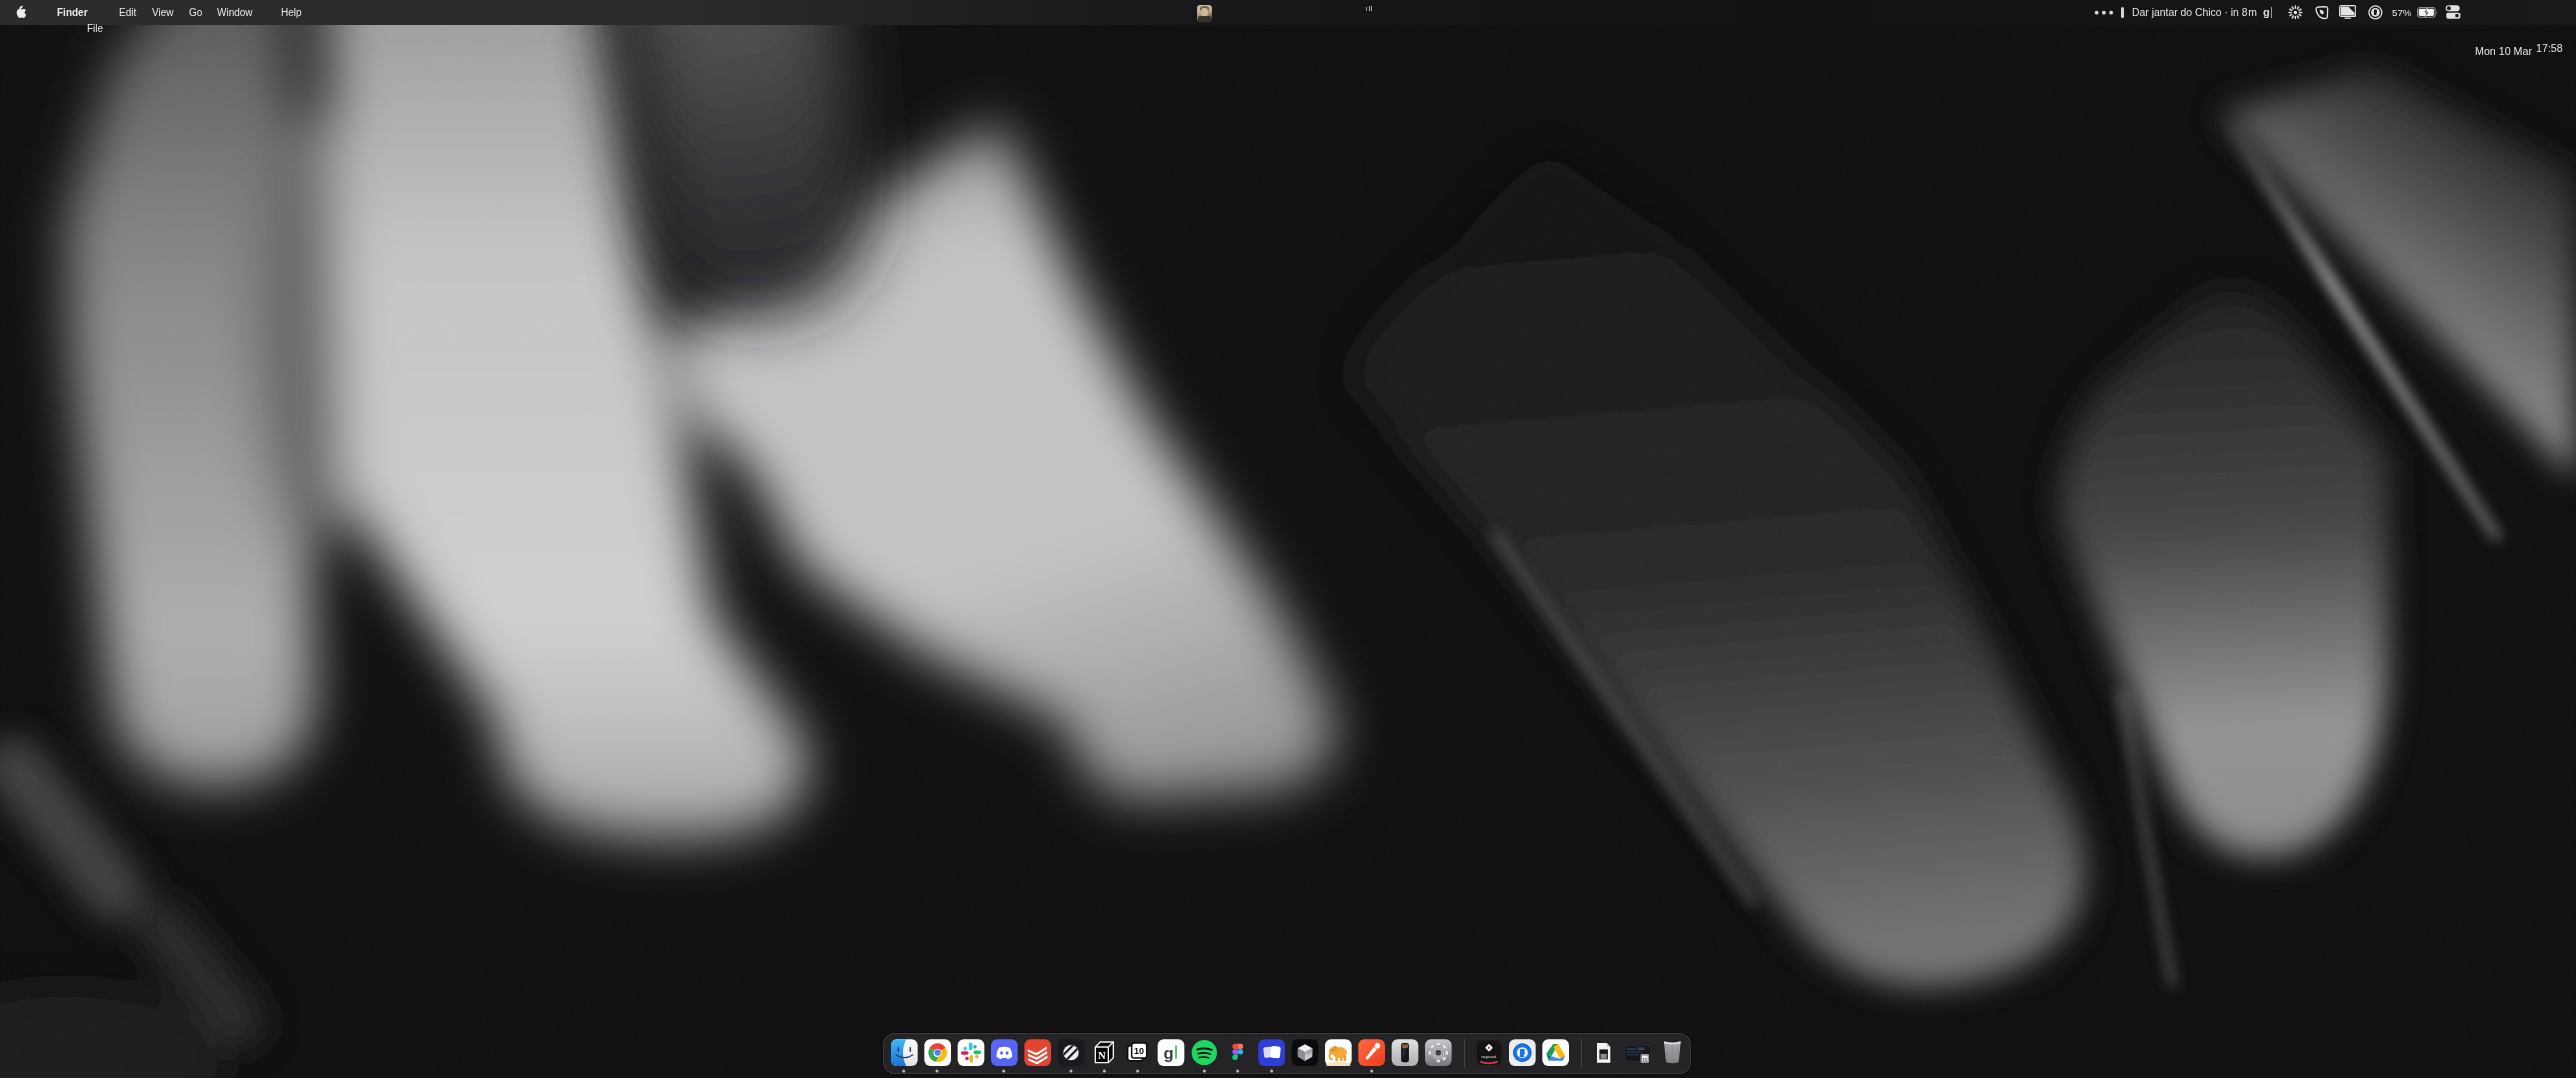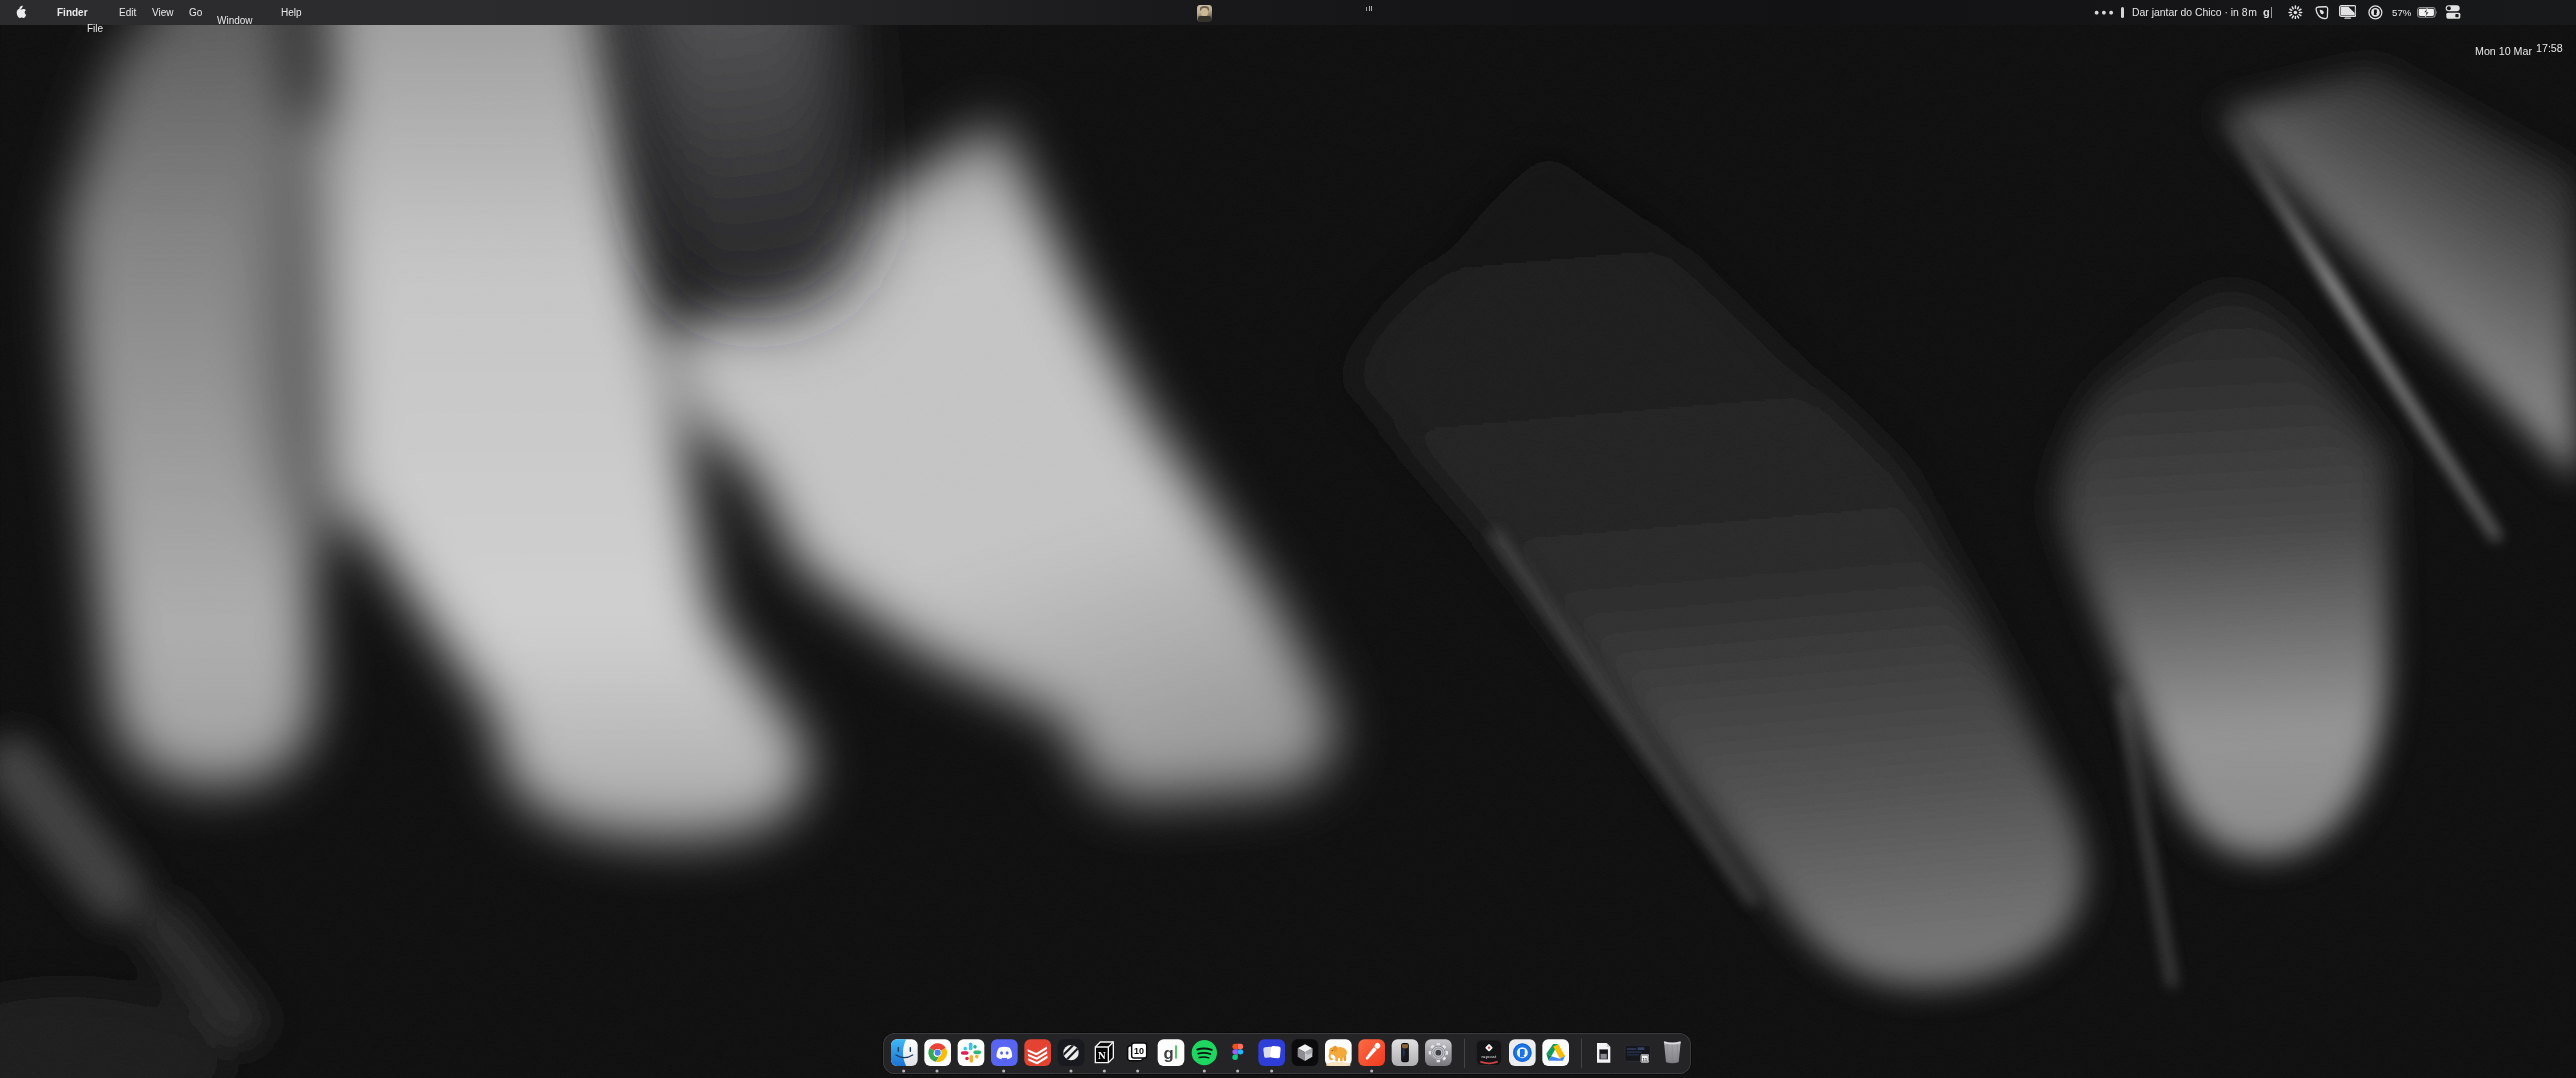--- a/index.html
+++ b/index.html
@@ -120,21 +120,21 @@
       <feColorMatrix type="matrix" values="0 0 0 0 0.5  0 0 0 0 0.5  0 0 0 0 0.5  0.6 0.6 0.6 0 0"></feColorMatrix>
     </filter>
   <rect width="3840" height="1607" filter="url(#nz)" opacity="0.06" style="mix-blend-mode:screen"></rect>
 </svg>
 <div id="menubar">
   <span class="mb" style="left:57px;font-weight:bold;">Finder</span>
   <span class="mb" style="left:87px;margin-top:16px;">File</span>
   <span class="mb" style="left:119px;">Edit</span>
   <span class="mb" style="left:152px;">View</span>
   <span class="mb" style="left:189px;">Go</span>
-  <span class="mb" style="left:217px;margin-top:8px;">Window</span>
+  <span class="mb" style="left:217px;">Window</span>
   <span class="mb" style="left:269px;margin-left:12px;">Help</span>
   <svg style="position:absolute;left:16px;top:5px" width="11.4" height="14" viewBox="0 0 17 20.5">
     <path fill="#ececec" d="M8.6 4.7 C9.5 3.6 10.1 2.1 9.9 0.6 C8.6 0.7 7.1 1.5 6.2 2.6 C5.4 3.55 4.7 5.05 4.9 6.5 C6.35 6.6 7.7 5.8 8.6 4.7 Z M12.9 10.9 C12.9 8.7 14.7 7.6 14.8 7.55 C13.8 6.05 12.2 5.85 11.6 5.8 C10.25 5.66 8.95 6.6 8.25 6.6 C7.55 6.6 6.5 5.82 5.35 5.84 C3.85 5.86 2.5 6.7 1.75 8.04 C0.2 10.74 1.35 14.74 2.85 16.94 C3.59 18 4.45 19.2 5.6 19.15 C6.7 19.1 7.1 18.45 8.45 18.45 C9.75 18.45 10.15 19.15 11.35 19.13 C12.55 19.11 13.3 18.05 14.05 16.98 C14.9 15.73 15.25 14.53 15.27 14.48 C15.24 14.47 12.93 13.55 12.9 10.9 Z"></path>
   </svg>
   <span class="mb" style="left:2094px;color:#d8d8d8;letter-spacing:2px;font-size:8.7px;">●●●</span>
   <span style="position:absolute;left:2121px;top:7px;width:3.4px;height:10.7px;border-radius:1.7px;background:#d4d4d4;"></span>
   <span class="mb" style="left:2132px;font-size:10.4px;color:#e4e4e4;">Dar jantar do Chico · in 8 m</span>
   <span class="mb" style="left:2263px;font-weight:bold;font-size:11px;color:#dedede;">g</span>
   <span style="position:absolute;left:2271px;top:6.7px;width:1.3px;height:11.4px;background:#9a9a9a;"></span>
   <svg style="position:absolute;left:2288px;top:4.7px" width="14.8" height="14.8" viewBox="0 0 22 22">

